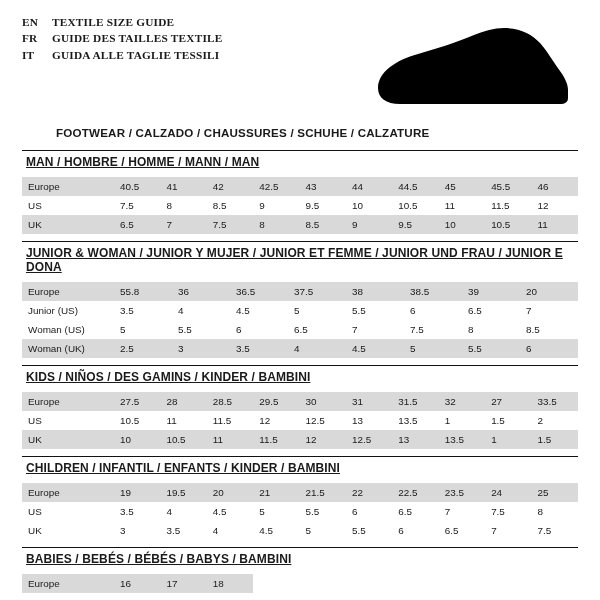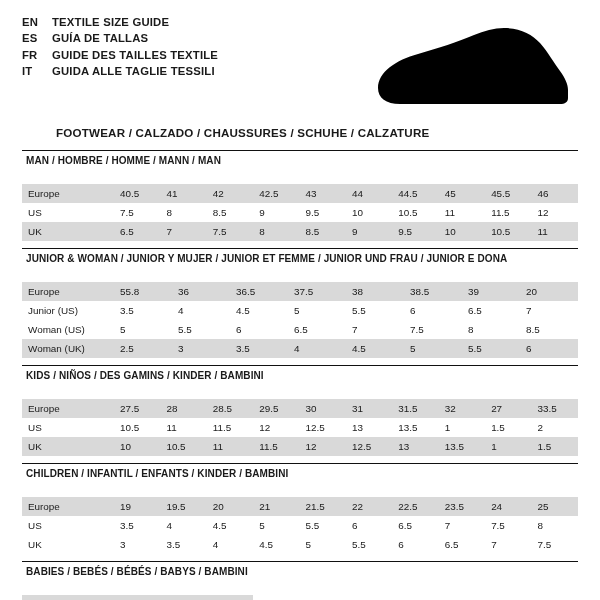--- a/index.html
+++ b/index.html
@@ -31,20 +31,21 @@
   .lang-block {
     display: block;
   }
   .lang-row {
     display: flex;
     align-items: flex-end;
     font-size: 11.3px;
     font-weight: bold;
     line-height: 16.4px;
     letter-spacing: 0.2px;
+    font-family: Liberation Serif, serif;
   }
   .lang-code {
     width: 30px;
     flex: 0 0 30px;
   }
   .lang-title {
     white-space: nowrap;
   }
 
   .shoe-wrap {
@@ -62,24 +63,25 @@
     font-weight: bold;
     letter-spacing: 0.2px;
     margin-left: 34px;
   }
 
   
   .section {
     margin-top: 0;
   }
   .section-title {
-    font-size: 10px;
+    font-size: 12px;
     font-weight: bold;
     letter-spacing: 0.1px;
-    padding: 4px 0 18px 4px;
+    padding: 4px 0 8px 4px;
+    text-decoration: underline;
   }
   table {
     border-collapse: collapse;
     font-size: 9.9px;
     table-layout: fixed;
   }
   table.w-full { width: 556px; }
   td {
     padding: 2px 0 2px 6px;
     height: 15px;
@@ -101,24 +103,20 @@
 </head>
 <body>
 
 <div class="page">
 
   <div class="header">
     <div class="lang-block">
       <div class="lang-row">
         <span class="lang-code">EN</span>
         <span class="lang-title">TEXTILE SIZE GUIDE</span>
-      </div>
-      <div class="lang-row">
-        <span class="lang-code">ES</span>
-        <span class="lang-title">GUÍA DE TALLAS</span>
       </div>
       <div class="lang-row">
         <span class="lang-code">FR</span>
         <span class="lang-title">GUIDE DES TAILLES TEXTILE</span>
       </div>
       <div class="lang-row">
         <span class="lang-code">IT</span>
         <span class="lang-title">GUIDA ALLE TAGLIE TESSILI</span>
       </div>
     </div>

